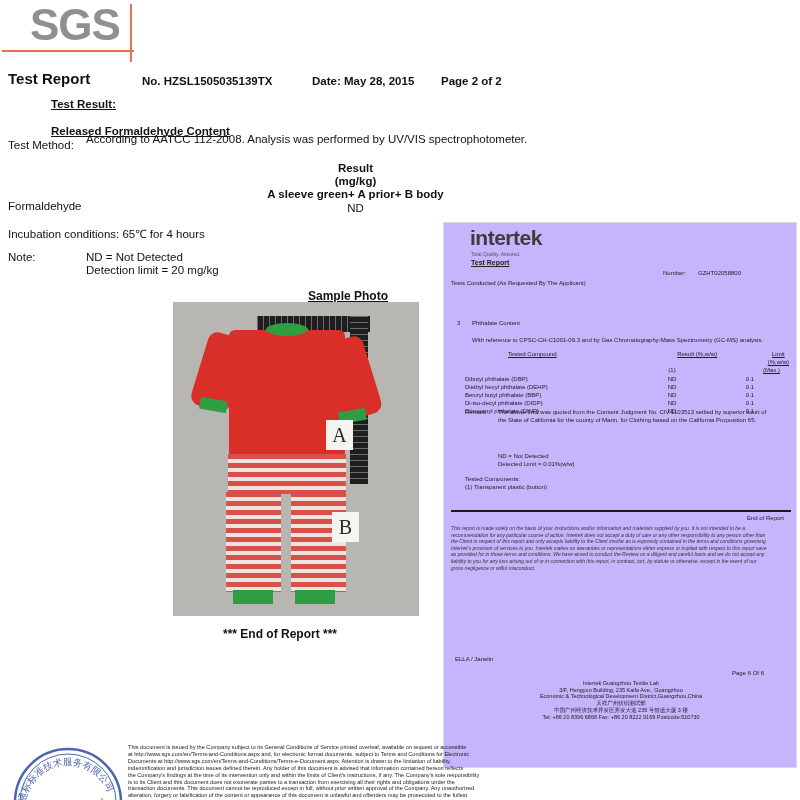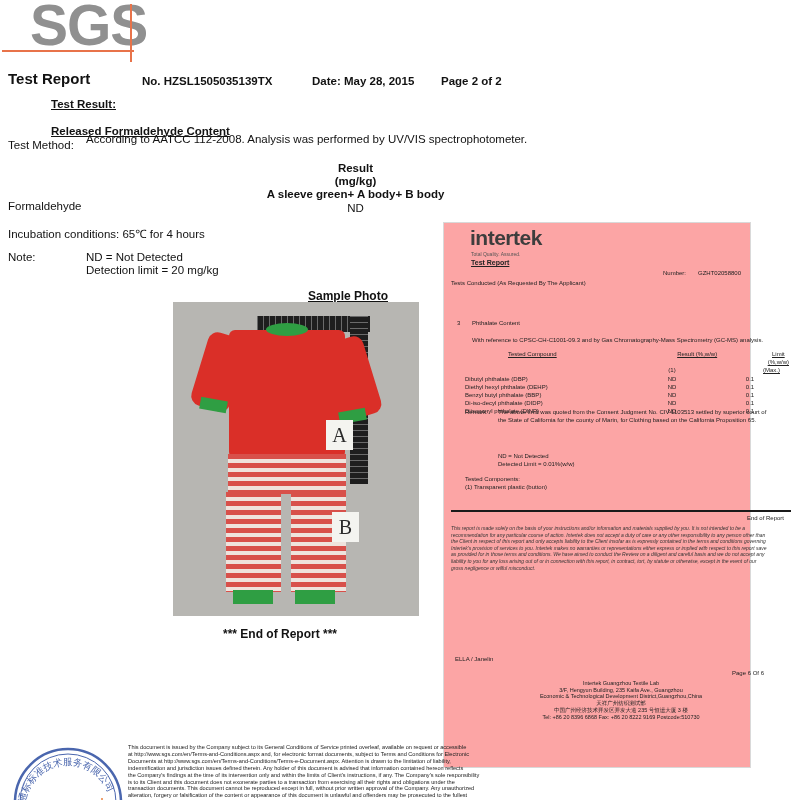--- a/index.html
+++ b/index.html
@@ -6,21 +6,21 @@
   html,body { background:#ffffff; }
   .page {
     position:relative; width:800px; height:800px; overflow:hidden;
     background:#ffffff; font-family:"Liberation Sans", sans-serif; color:#111;
   }
   .t { position:absolute; font-size:11.5px; color:#121212; white-space:nowrap; }
   .b { font-weight:bold; }
   .u { text-decoration:underline;margin-left:43px; }
 
   
-  .sgs-logo-text { position:absolute; left:30px; top:0; font-size:57px; line-height:50px;
+  .sgs-logo-text { position:absolute; left:30px; top:0; font-size:44px; line-height:50px;
     font-weight:bold; color:#909090; letter-spacing:-1px; }
   .sgs-line-h { position:absolute; left:2px; top:50px; width:132px; height:2px; background:#e8734a; }
   .sgs-line-v { position:absolute; left:130px; top:4px; width:2px; height:58px; background:#e8734a; }
 
   
   .rpt-title { left:8px; top:70px; font-size:15px; }
   .rpt-no   { left:142px; top:75px; }
   .rpt-date { left:312px; top:75px; }
   .rpt-page { left:441px; top:75px; }
 
@@ -47,22 +47,22 @@
   .leg-l { left:53px; top:190px; width:55px; height:100px; }
   .leg-r { left:118px; top:190px; width:55px; height:100px; }
   .ankle-l { left:60px; top:288px; width:40px; height:14px; background:#2f9e43; }
   .ankle-r { left:122px; top:288px; width:40px; height:14px; background:#2f9e43; }
   .card { width:27px; height:30px; background:#f4f4f0; display:flex; align-items:center; justify-content:center;
     font-family:"Liberation Serif", serif; font-size:20px; color:#2b2b2b; }
   .card-a { left:153px; top:118px; }
   .card-b { left:159px; top:210px; }
 
   
-  .itk-doc { position:absolute; left:443px; top:222px; width:308px; height:546px;
-    background:#fca5a5; border:1px solid #d9d9d9; font-size:6px; color:#222; }
+  .itk-doc { position:absolute; left:443px; top:222px; width:354px; height:546px;
+    background:#c4b5fd; border:1px solid #d9d9d9; font-size:6px; color:#222; }
   .itk-doc .a { position:absolute; white-space:nowrap; }
   .itk-logo { left:26px; top:3px; font-size:21px; font-weight:bold; color:#3d3d3d; letter-spacing:-0.5px; }
   .itk-tagline { left:27px; top:28px; font-size:5px; color:#555; }
   .itk-title { left:27px; top:36px; font-size:7px; font-weight:bold; text-decoration:underline; }
   .itk-num-label { left:219px; top:47px; }
   .itk-num-value { left:254px; top:47px; }
   .itk-tests { left:7px; top:57px; }
   .itk-sec-no { left:13px; top:97px; }
   .itk-sec-title { left:28px; top:97px; }
   .itk-method { left:28px; top:114px; }
@@ -109,21 +109,21 @@
   <div class="t b rpt-page">Page 2 of 2</div>
 
   <div class="t b u" style="left:8px; top:98px;">Test Result:</div>
   <div class="t b u" style="left:8px; top:125px;">Released Formaldehyde Content</div>
   <div class="t" style="left:8px; top:139px;">Test Method:</div>
   <div class="t" style="left:86px; top:133px;">According to AATCC 112-2008. Analysis was performed by UV/VIS spectrophotometer.</div>
 
   <div class="result-block">
     <div>Result</div>
     <div>(mg/kg)</div>
-    <div>A sleeve green+ A body+ B body</div>
+    <div>A sleeve green+ A prior+ B body</div>
   </div>
   <div class="t" style="left:8px; top:200px;">Formaldehyde</div>
   <div class="t nd-value">ND</div>
 
   <div class="t" style="left:8px; top:226px;">Incubation conditions: 65℃ for 4 hours</div>
   <div class="t" style="left:8px; top:251px;">Note:</div>
   <div class="t" style="left:86px; top:251px;">ND = Not Detected</div>
   <div class="t" style="left:86px; top:264px;">Detection limit = 20 mg/kg</div>
 
   <div class="t b u sample-heading">Sample Photo</div>

